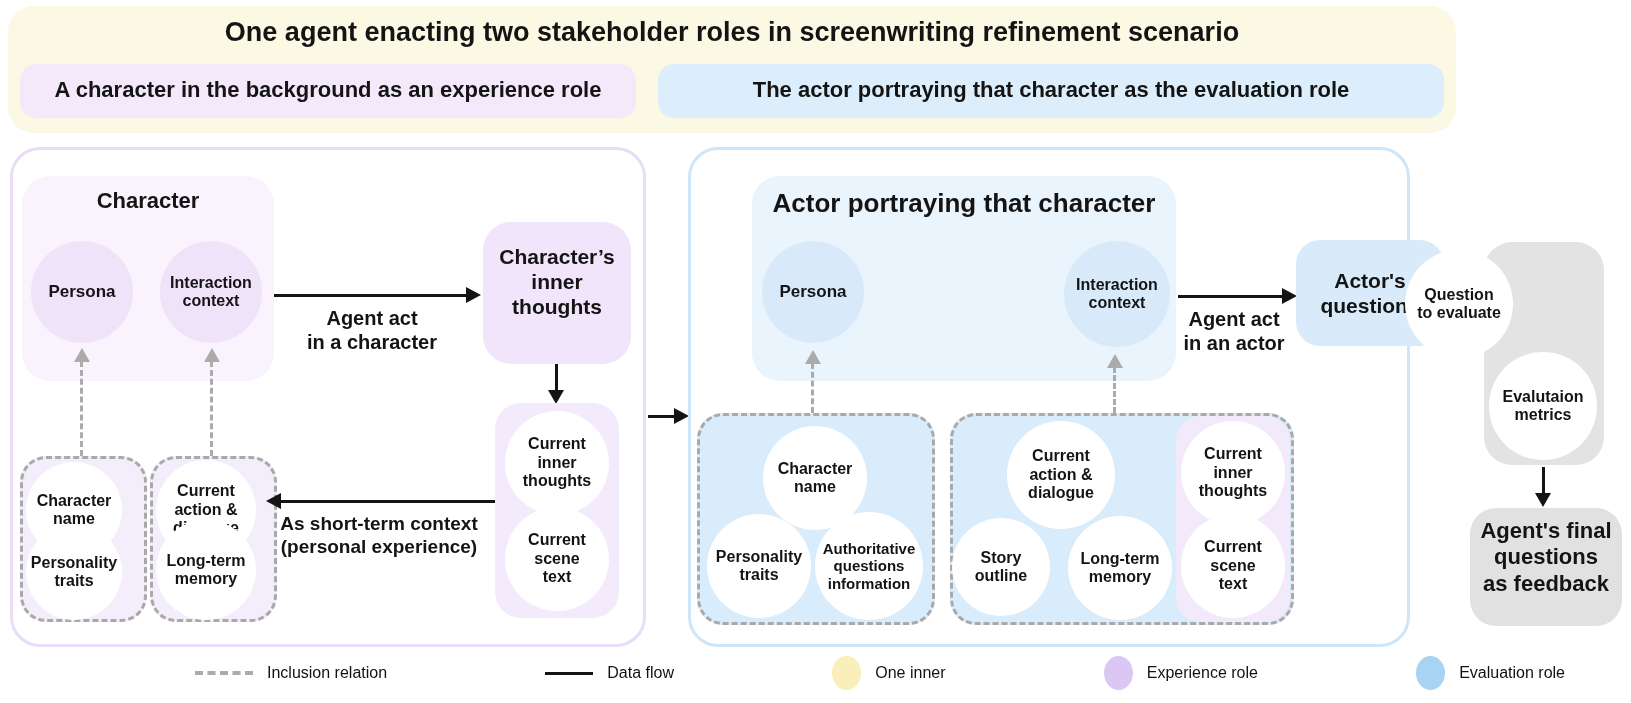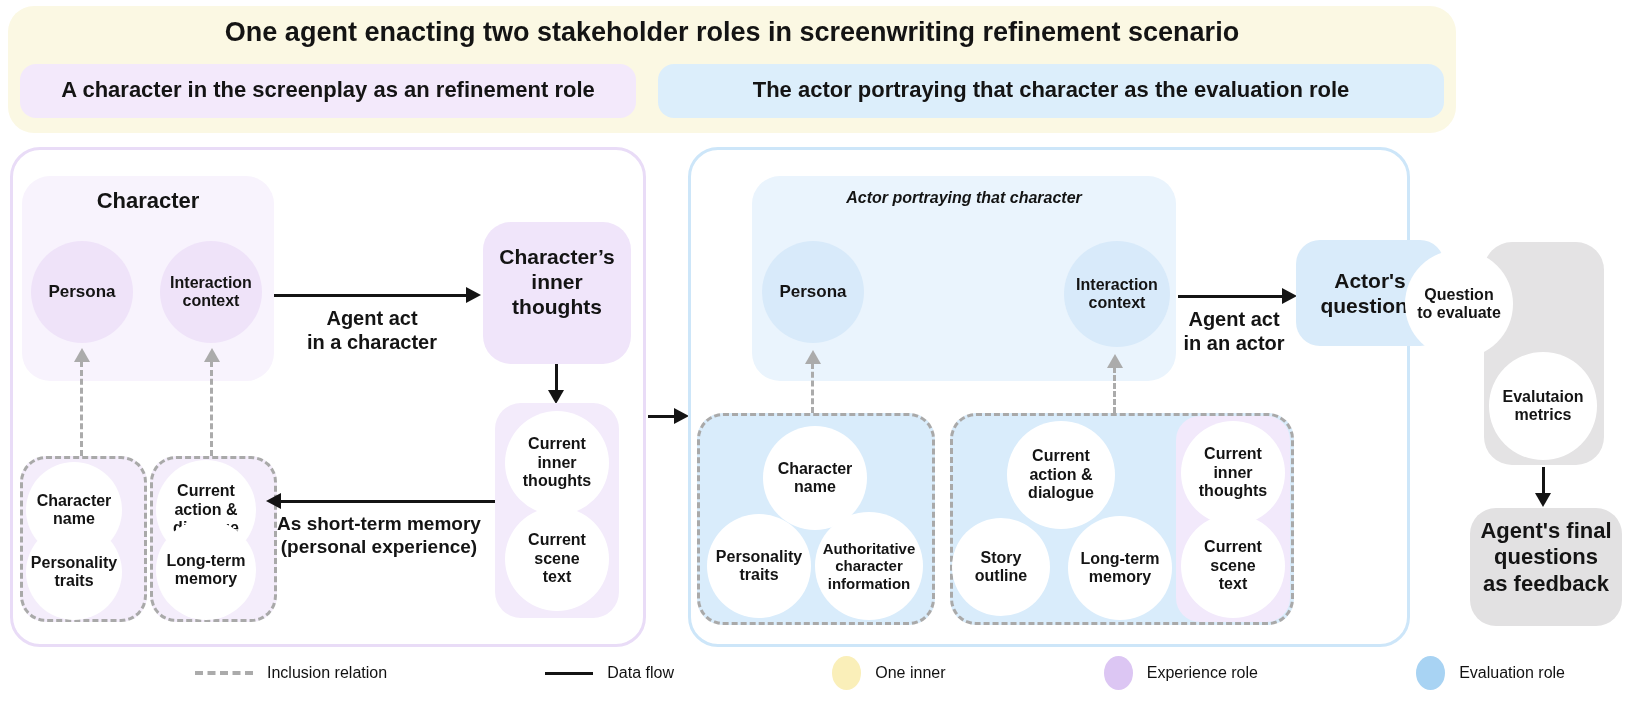--- a/index.html
+++ b/index.html
@@ -26,21 +26,21 @@
   .swatch-line{width:48px;height:3px;background:#141414;}
 </style>
 </head>
 <body>
 
 <div id="root">
 
   <div class="abs" style="left:8px;top:6px;width:1448px;height:127px;background:#FBF8E3;border-radius:26px;"></div>
   <div class="abs lbl" style="left:8px;top:16px;width:1448px;font-size:27px;">One agent enacting two stakeholder roles in screenwriting refinement scenario</div>
   <div class="abs" style="left:20px;top:64px;width:616px;height:54px;background:#F3E9FB;border-radius:16px;"></div>
-  <div class="abs lbl" style="left:20px;top:77px;width:616px;font-size:22px;">A character in the screenplay as an refinement role</div>
+  <div class="abs lbl" style="left:20px;top:77px;width:616px;font-size:22px;">A character in the background as an experience role</div>
   <div class="abs" style="left:658px;top:64px;width:786px;height:54px;background:#DCEEFB;border-radius:16px;"></div>
   <div class="abs lbl" style="left:658px;top:77px;width:786px;font-size:22px;">The actor portraying that character as the evaluation role</div>
 
   <div class="abs panel" style="left:10px;top:147px;width:636px;height:500px;border:3px solid #E9DCF7;"></div>
 
   <div class="abs softbox" style="left:22px;top:176px;width:252px;height:205px;background:#F8F3FD;"></div>
   <div class="abs lbl" style="left:22px;top:188px;width:252px;font-size:22px;">Character</div>
   <div class="abs circle" style="left:31px;top:241px;width:102px;height:102px;background:#EFE3F9;font-size:17px;">
     <span>Persona</span>
   </div>
@@ -95,30 +95,30 @@
 thoughts</span>
   </div>
   <div class="abs circle" style="left:505px;top:507px;width:104px;height:104px;background:#ffffff;font-size:16px;">
     <span>Current
 scene
 text</span>
   </div>
 
   <div class="abs tri-l" style="left:266px;top:493px;"></div>
   <div class="abs hline" style="left:281px;top:500px;width:214px;"></div>
-  <div class="abs lbl" style="left:258px;top:513px;width:242px;font-size:19px;">As short-term memory
+  <div class="abs lbl" style="left:258px;top:513px;width:242px;font-size:19px;">As short-term context
 (personal experience)</div>
 
   <div class="abs hline" style="left:648px;top:415px;width:26px;"></div>
   <div class="abs tri-r" style="left:674px;top:408px;"></div>
 
   <div class="abs panel" style="left:688px;top:147px;width:722px;height:500px;border:3px solid #CDE6F9;"></div>
 
   <div class="abs softbox" style="left:752px;top:176px;width:424px;height:205px;background:#EAF4FD;"></div>
-  <div class="abs lbl" style="left:752px;top:188px;width:424px;font-size:16px;font-style:italic;">Actor portraying that character</div>
+  <div class="abs lbl" style="left:752px;top:188px;width:424px;font-size:26px;">Actor portraying that character</div>
   <div class="abs circle" style="left:762px;top:241px;width:102px;height:102px;background:#D8EAFA;font-size:17px;">
     <span>Persona</span>
   </div>
   <div class="abs circle" style="left:1064px;top:241px;width:106px;height:106px;background:#D8EAFA;font-size:16px;">
     <span>Interaction
 context</span>
   </div>
 
   <div class="abs tri-u-g" style="left:805px;top:350px;"></div>
   <div class="abs vdash" style="left:811px;top:363px;height:50px;"></div>
@@ -129,21 +129,21 @@
   <div class="abs circle" style="left:763px;top:426px;width:104px;height:104px;background:#ffffff;font-size:16px;">
     <span>Character
 name</span>
   </div>
   <div class="abs circle" style="left:707px;top:514px;width:104px;height:104px;background:#ffffff;font-size:16px;">
     <span>Personality
 traits</span>
   </div>
   <div class="abs circle" style="left:815px;top:512px;width:108px;height:108px;background:#ffffff;font-size:15px;">
     <span>Authoritative
-character
+questions
 information</span>
   </div>
 
   <div class="abs dashedbox" style="left:950px;top:413px;width:344px;height:212px;background:#D9ECFB;"></div>
   <div class="abs softbox" style="left:1176px;top:416px;width:114px;height:206px;background:#F2E9FB;border-radius:24px;"></div>
   <div class="abs circle" style="left:1007px;top:421px;width:108px;height:108px;background:#ffffff;font-size:16px;">
     <span>Current
 action &amp;
 dialogue</span>
   </div>

